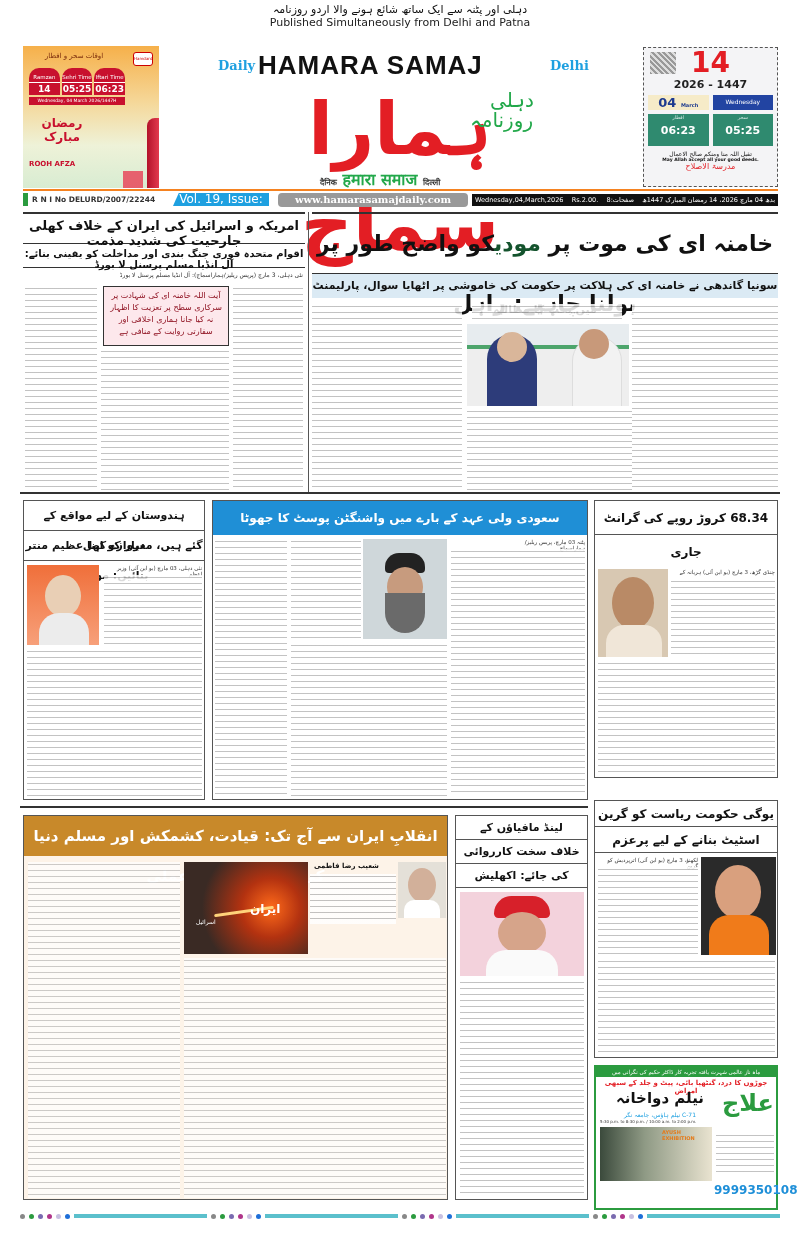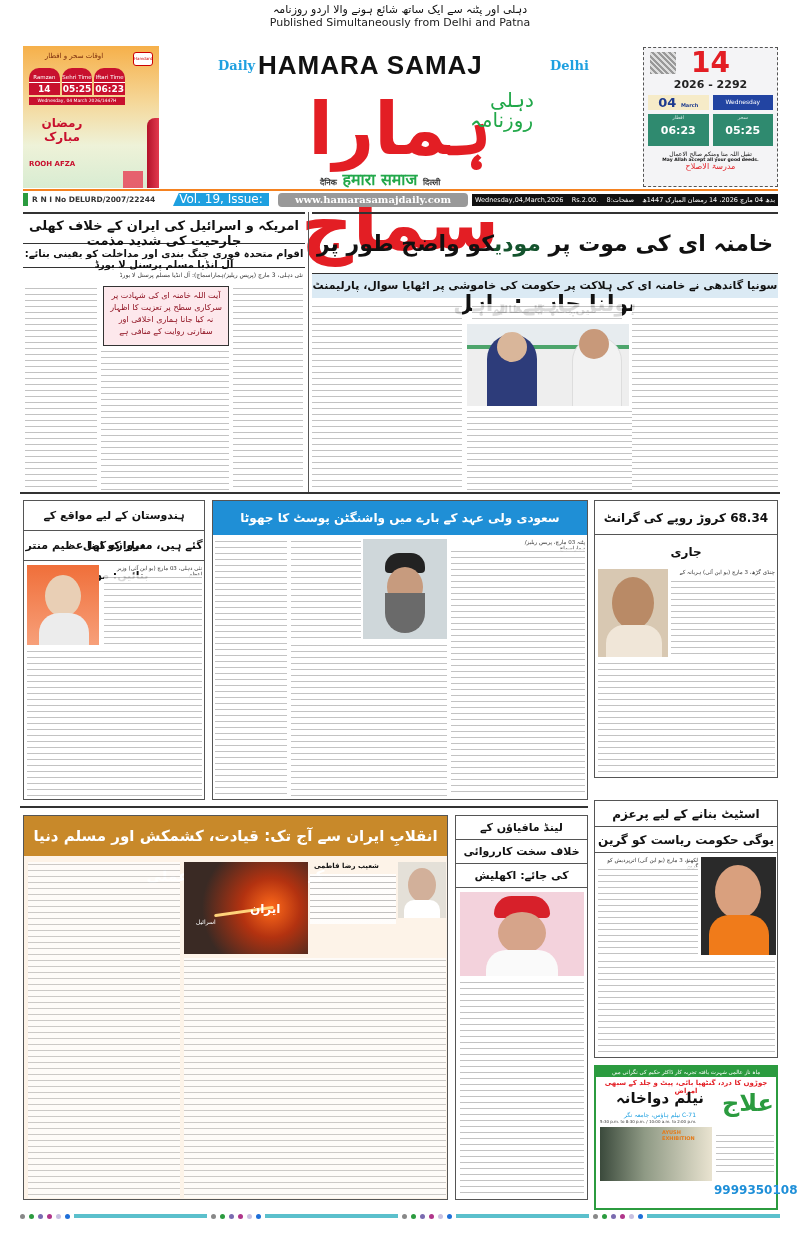--- a/index.html
+++ b/index.html
@@ -92,21 +92,21 @@
 <div class="abs title-en">HAMARA SAMAJ</div>
 <div class="abs delhi">Delhi</div>
 <div class="abs title-ur">ہمارا سماج</div>
 <div class="abs sub-ur1">دہلی</div>
 <div class="abs sub-ur2" style="left:470px;top:108px">روزنامہ</div>
 <div class="abs sub-hi"><small>दैनिक</small> <span>हमारा समाज</span> <small>दिल्ली</small></div>
 
 <div class="abs calendar">
   <div class="qr"></div>
   <div class="day">14</div>
-  <div class="yr">2026 - 2292</div>
+  <div class="yr">2026 - 1447</div>
   <div class="row">
     <div class="d04"><span>04</span> <span style="font-size:5px">March</span></div>
     <div class="wed">Wednesday</div>
   </div>
   <div class="row">
     <div class="tb">
         <div class="l">افطار</div>
         <div class="v">06:23</div>
       </div>
     <div class="tb">
@@ -192,22 +192,22 @@
   <div class="photo" style="left:3px;top:68px;width:70px;height:88px;background:#d8c8b2">
     <div class="abs" style="left:14px;top:8px;width:42px;height:52px;background:#b98a66;border-radius:50%"></div>
     <div class="abs" style="left:8px;top:56px;width:56px;height:32px;background:#f0e6d8;border-radius:18px 18px 0 0"></div>
   </div>
   <div class="urdu" style="position:absolute;left:76px;top:68px;width:104px;font-size:5.5px;color:#333">چنڈی گڑھ، 3 مارچ (یو این آئی) ہریانہ کے</div>
   <div class="txt" style="left:76px;top:78px;width:104px;height:78px"></div>
   <div class="txt" style="left:3px;top:160px;width:177px;height:114px"></div>
 </div>
 
 <div class="abs" style="left:594px;top:800px;width:184px;height:258px;border:1px solid #555">
+  <div class="hl-plain" style="font-size:12px;height:26px;line-height:26px;border-bottom:1px solid #555">یوگی حکومت ریاست کو گرین</div>
   <div class="hl-plain" style="font-size:12px;height:26px;line-height:26px;border-bottom:1px solid #555">اسٹیٹ بنانے کے لیے پرعزم</div>
-  <div class="hl-plain" style="font-size:12px;height:26px;line-height:26px;border-bottom:1px solid #555">یوگی حکومت ریاست کو گرین</div>
   <div class="urdu" style="position:absolute;left:3px;top:56px;width:100px;font-size:5.5px;color:#333">لکھنؤ، 3 مارچ (یو این آئی) اترپردیش کو گرین</div>
   <div class="txt" style="left:3px;top:66px;width:100px;height:88px"></div>
   <div class="photo" style="left:106px;top:56px;width:75px;height:98px;background:#2a2a2a">
     <div class="abs" style="left:14px;top:8px;width:46px;height:54px;background:#d9a07e;border-radius:50%"></div>
     <div class="abs" style="left:8px;top:58px;width:60px;height:40px;background:#f07b1a;border-radius:20px 20px 0 0"></div>
   </div>
   <div class="txt" style="left:3px;top:158px;width:177px;height:96px"></div>
 </div>
 
 <div class="abs" style="left:20px;top:806px;width:568px;height:2px;background:#333"></div>

